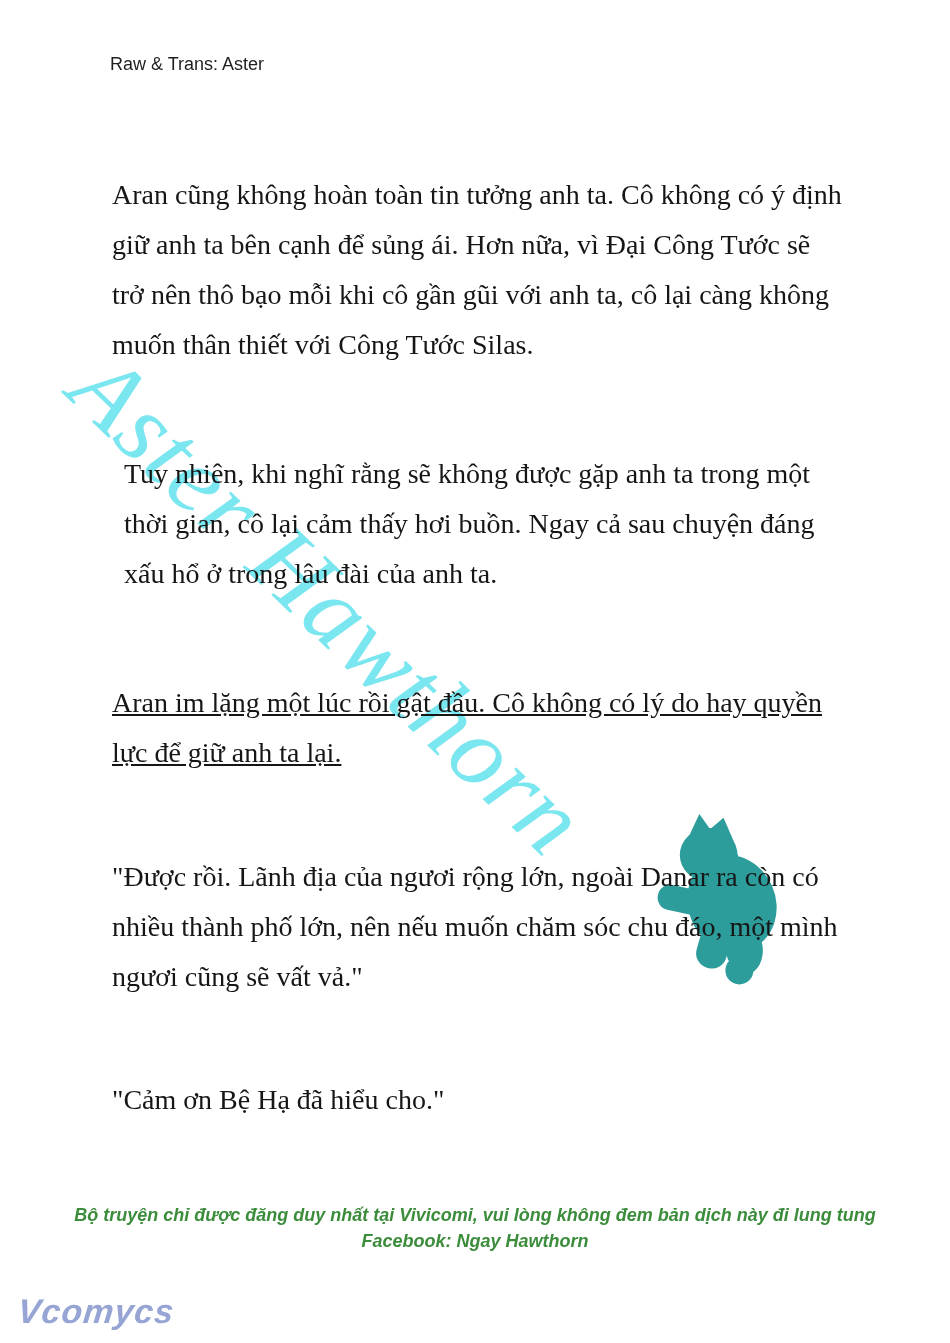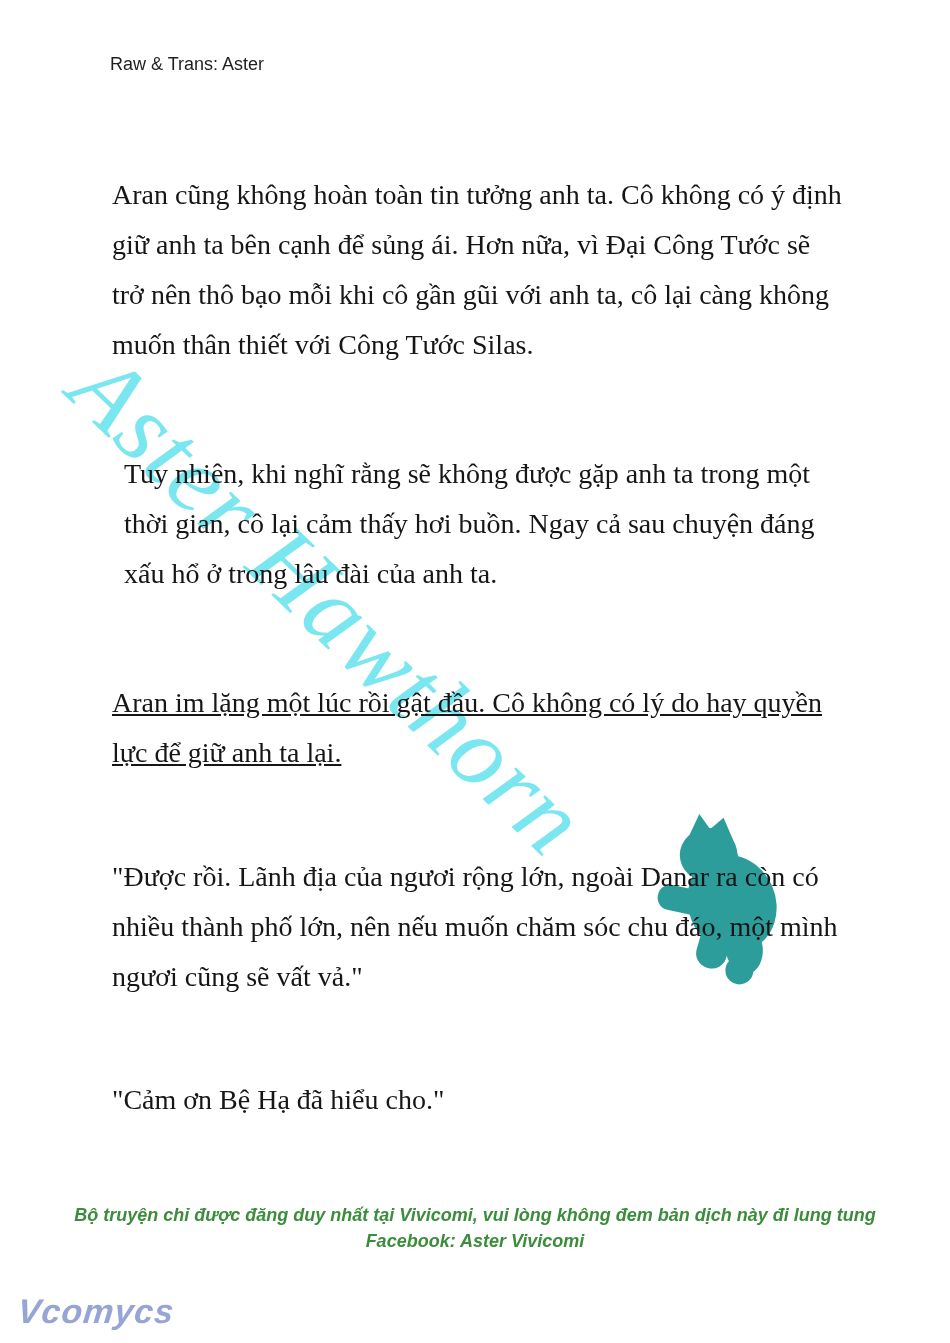--- a/index.html
+++ b/index.html
@@ -117,18 +117,18 @@
   </div>
 
   <div class="para p1">Aran cũng không hoàn toàn tin tưởng anh ta. Cô không có ý định giữ anh ta bên cạnh để sủng ái. Hơn nữa, vì Đại Công Tước sẽ trở nên thô bạo mỗi khi cô gần gũi với anh ta, cô lại càng không muốn thân thiết với Công Tước Silas.</div>
   <div class="para p2">Tuy nhiên, khi nghĩ rằng sẽ không được gặp anh ta trong một thời gian, cô lại cảm thấy hơi buồn. Ngay cả sau chuyện đáng xấu hổ ở trong lâu đài của anh ta.</div>
   <div class="para p3">Aran im lặng một lúc rồi gật đầu. Cô không có lý do hay quyền lực để giữ anh ta lại.</div>
   <div class="para p4">"Được rồi. Lãnh địa của ngươi rộng lớn, ngoài Danar ra còn có nhiều thành phố lớn, nên nếu muốn chăm sóc chu đáo, một mình ngươi cũng sẽ vất vả."</div>
   <div class="para p5">"Cảm ơn Bệ Hạ đã hiểu cho."</div>
 
   <div class="footer">
     <div>Bộ truyện chỉ được đăng duy nhất tại Vivicomi, vui lòng không đem bản dịch này đi lung tung</div>
-    <div>Facebook: Aster Vivicomi</div>
+    <div>Facebook: Ngay Hawthorn</div>
   </div>
 
   <div class="logo">Vcomycs</div>
 
 </div>
 
 </body></html>

